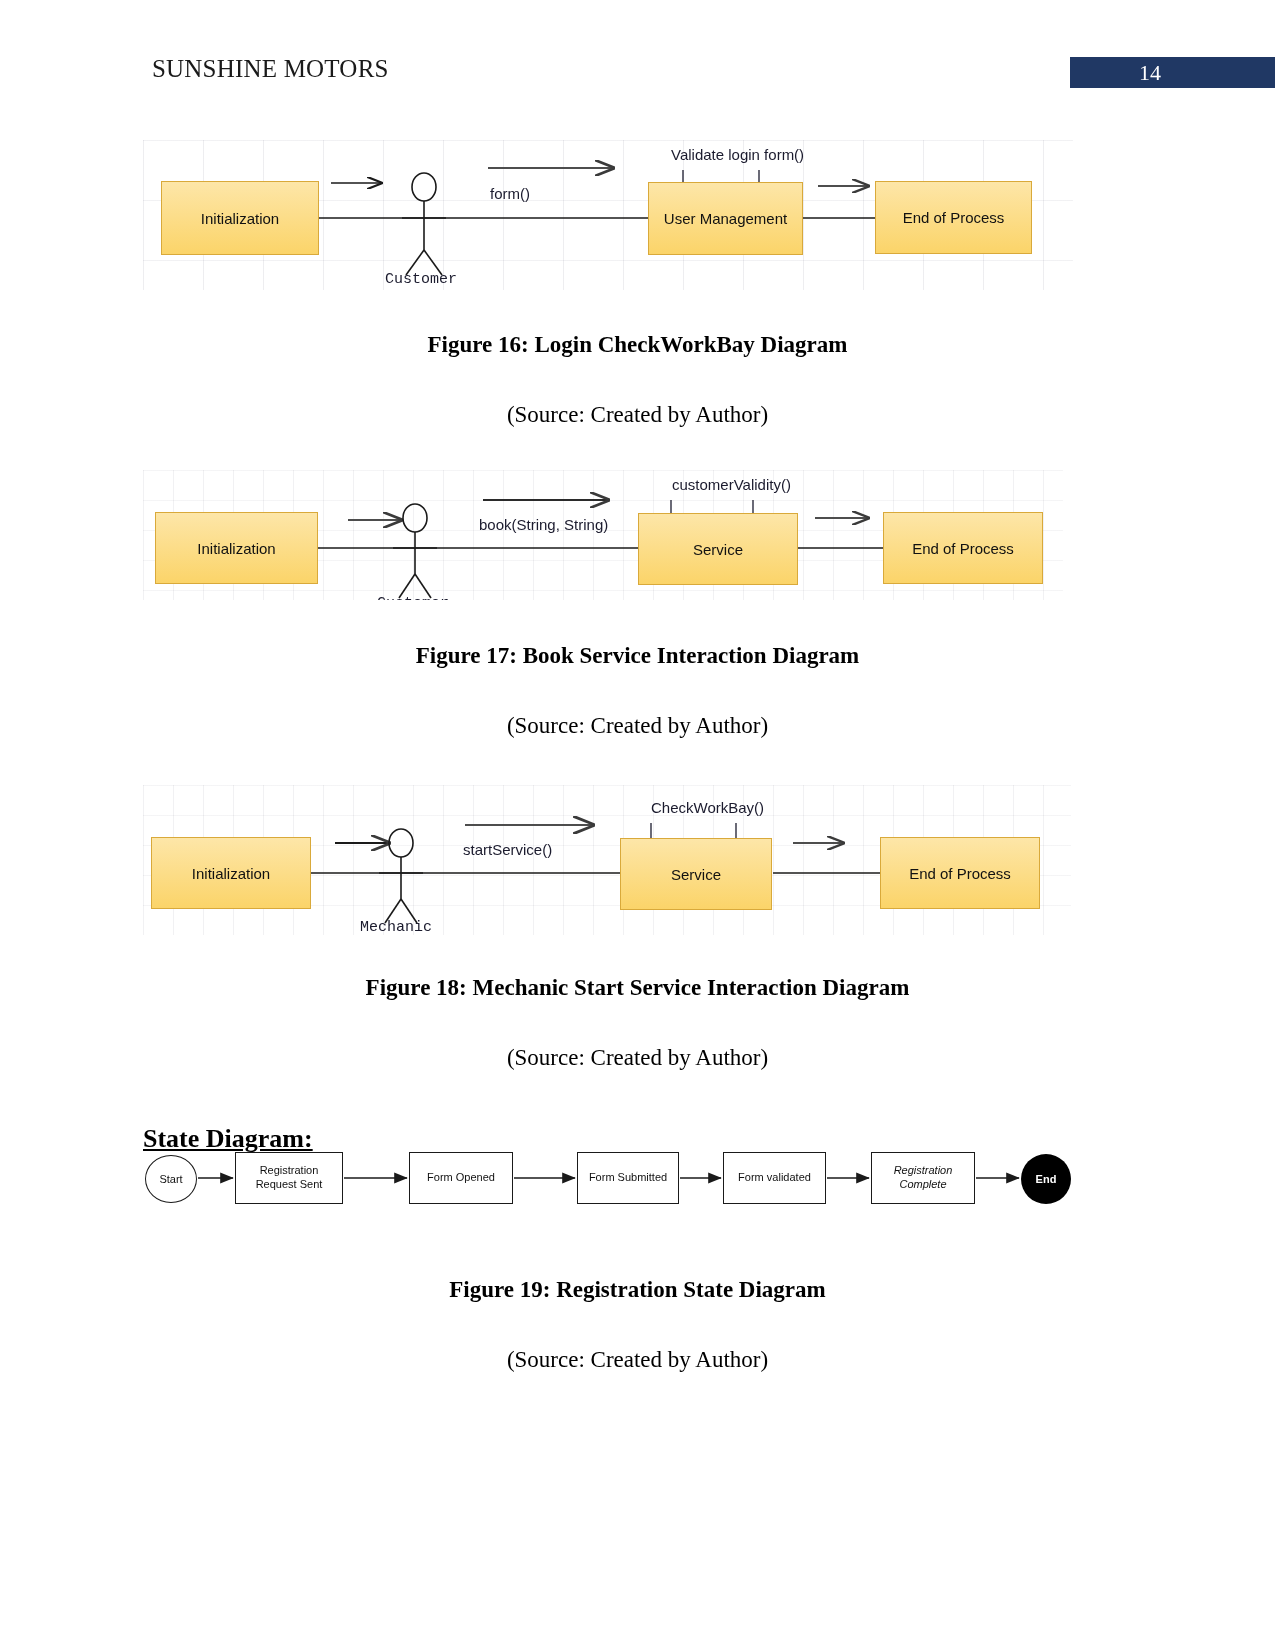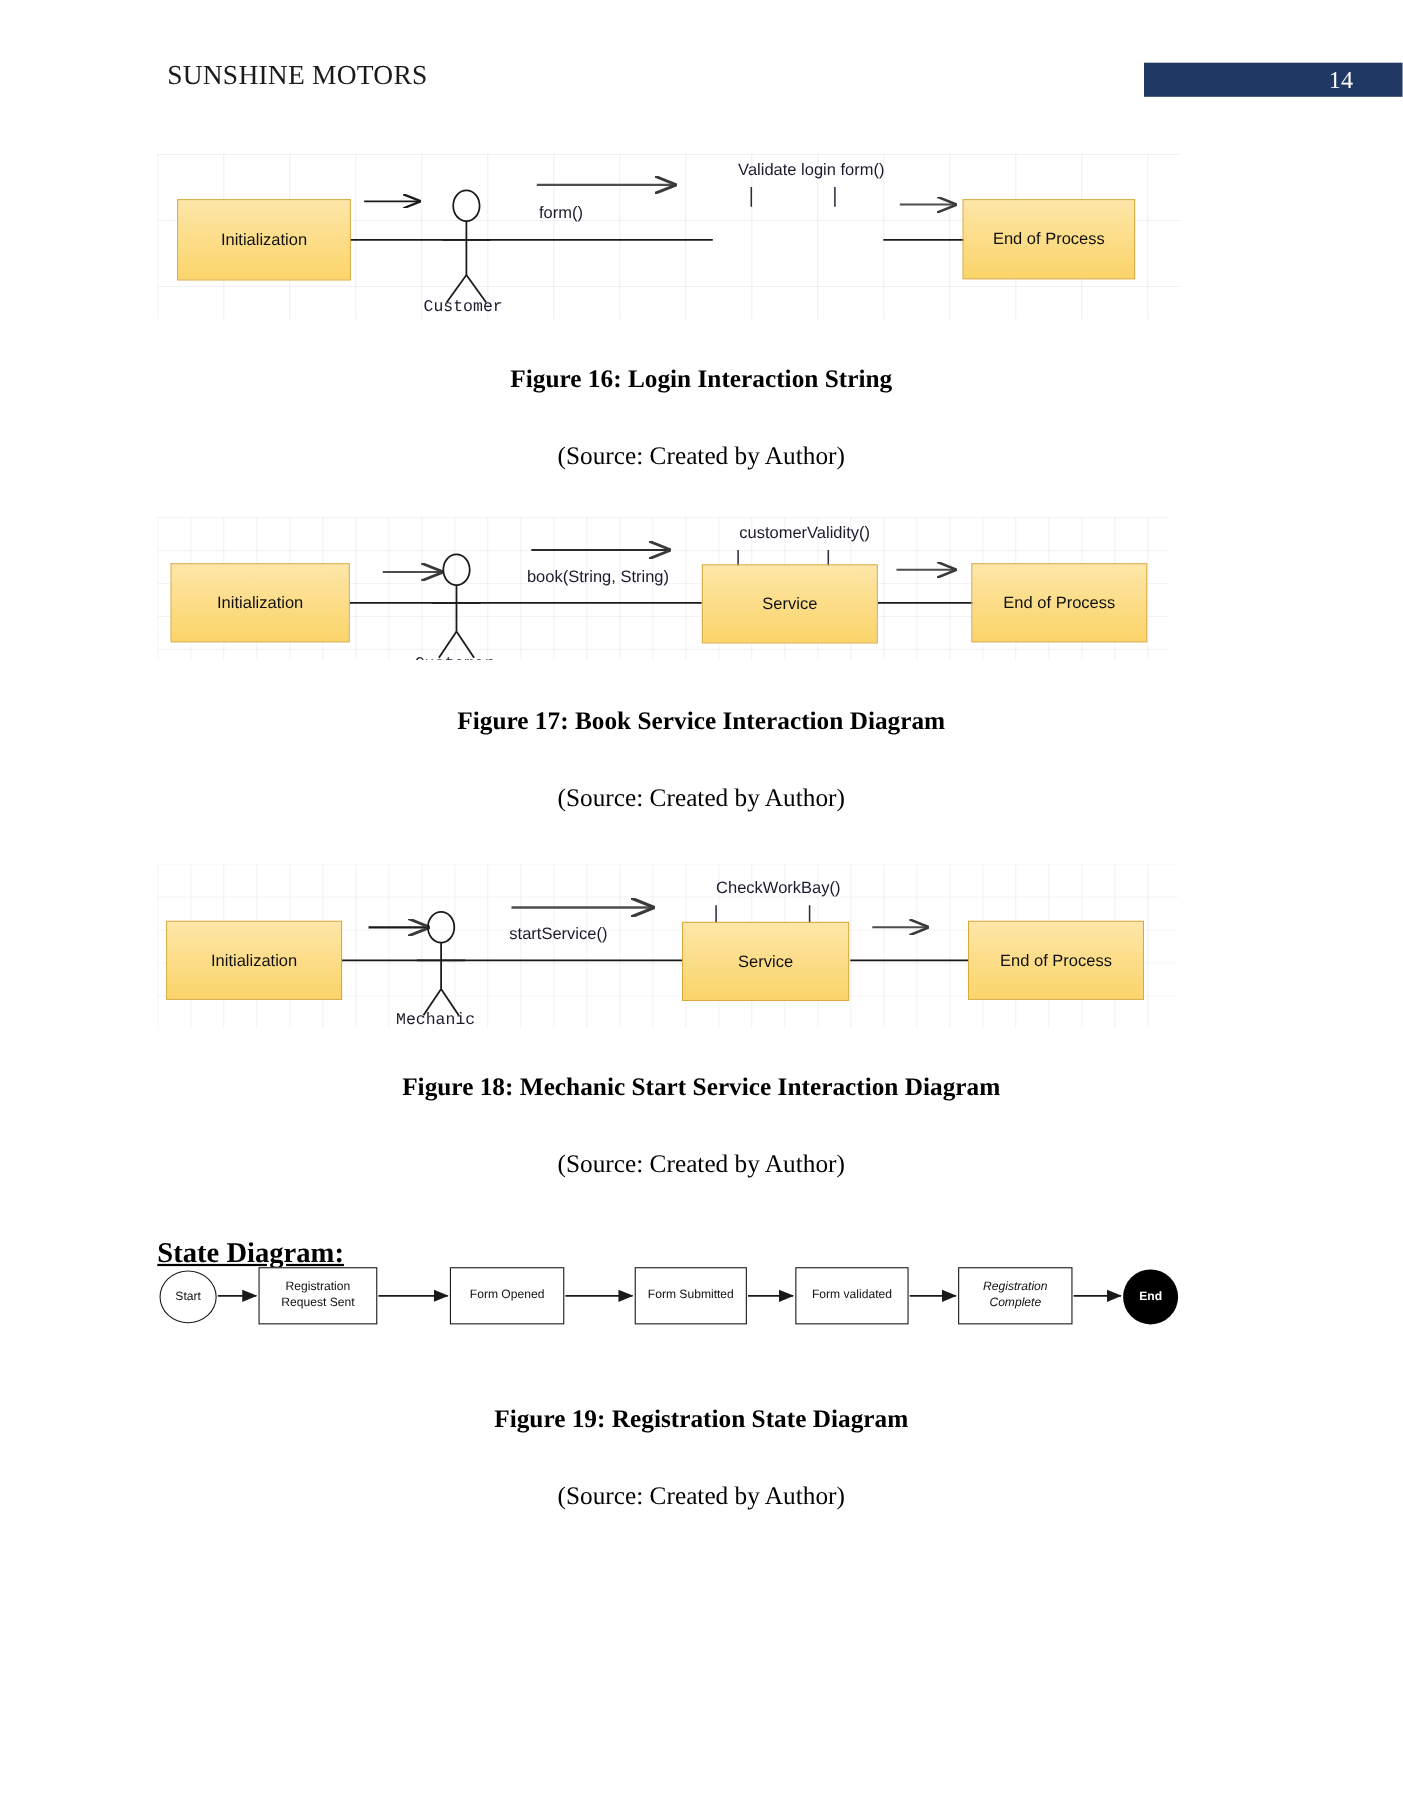--- a/index.html
+++ b/index.html
@@ -31,27 +31,27 @@
     font-family: "Liberation Serif", serif;
     font-size: 25px;
     letter-spacing: 0.2px;
     color: #1a1a1a;
     white-space: nowrap;
   }
   .page-number-badge {
     position: absolute;
     right: 0;
     top: 57px;
-    width: 235px;
+    width: 205px;
     height: 31px;
     background: #203864;
     color: #ffffff;
     font-family: "Liberation Serif", serif;
     font-size: 22px;
-    text-align: right;
+    text-align: center;
     box-sizing: border-box;
     padding-right: 45px;
     line-height: 31px;
   }
 
   
   .figure-block { position: absolute; left: 0; width: 1275px; }
   .diagram-canvas {
     position: relative;
     background: #ffffff;
@@ -209,28 +209,29 @@
       <line x1="616" y1="30" x2="616" y2="48" stroke="#2b2b3d" stroke-width="1.4"></line>
 
       <ellipse cx="281" cy="47" rx="12" ry="14" fill="none" stroke="#1a1a1a" stroke-width="1.6"></ellipse>
       <line x1="281" y1="61" x2="281" y2="110" stroke="#1a1a1a" stroke-width="1.6"></line>
       <line x1="259" y1="78" x2="303" y2="78" stroke="#1a1a1a" stroke-width="1.6"></line>
       <line x1="281" y1="110" x2="263" y2="135" stroke="#1a1a1a" stroke-width="1.6"></line>
       <line x1="281" y1="110" x2="299" y2="135" stroke="#1a1a1a" stroke-width="1.6"></line>
     </svg>
 
     <div class="uml-box" style="left:18px; top:41px; width:158px; height:74px;">Initialization</div>
+    <div class="uml-box" style="left:505px; top:42px; width:155px; height:73px;">User Management</div>
     <div class="uml-box" style="left:732px; top:41px; width:157px; height:73px;">End of Process</div>
 
     <div class="uml-label" style="left:347px; top:45px;">form()</div>
     <div class="uml-label" style="left:528px; top:6px;">Validate login form()</div>
     <div class="actor-label" style="left:242px; top:131px;">Customer</div>
   </div>
 
-  <div class="caption" style="top:192px;">Figure 16: Login Interaction String</div>
+  <div class="caption" style="top:192px;">Figure 16: Login CheckWorkBay Diagram</div>
   <div class="source-line" style="top:262px;">(Source: Created by Author)</div>
 </div>
 
 <div class="figure-block" style="top:470px;">
   <div class="diagram-canvas" style="left:143px; width:920px; height:130px; position:absolute;">
     <div class="grid-bg fine"></div>
 
     <svg class="ov" width="920" height="130" viewBox="0 0 920 130">
       <defs>
         <marker id="ah2" markerWidth="10" markerHeight="8" refX="9" refY="4" orient="auto">

